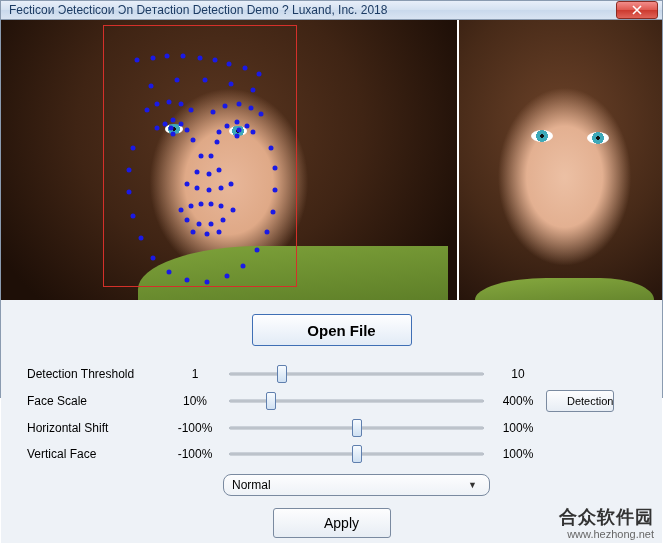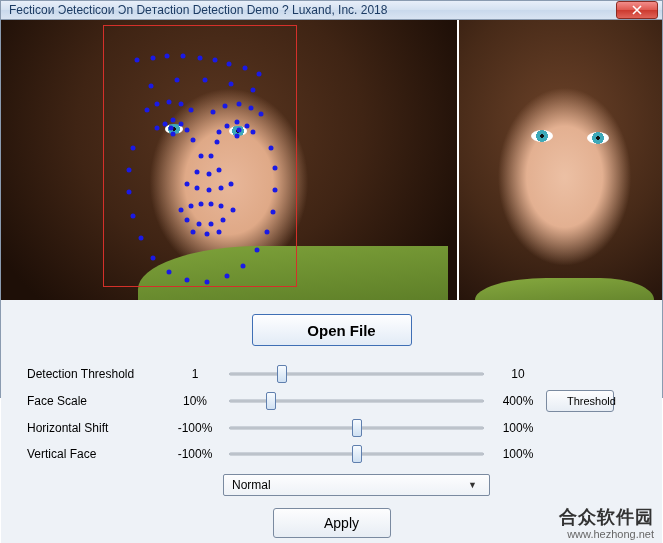--- a/index.html
+++ b/index.html
@@ -160,21 +160,21 @@
     grid-template-columns: 140px 48px 1fr 48px 90px;
     align-items: center;
     column-gap: 4px;
     margin-top: 2px;
   }
   .combo {
     grid-column: 3 / 4;
     height: 22px;
     border: 1px solid #7a8aa0;
     background: linear-gradient(to bottom, #fdfdfe, #eef2f7);
-    border-radius: 2px;
+    border-radius: 8px;
     display: flex; align-items: center; justify-content: space-between;
     padding: 0 12px 0 8px;
     font-size: 12px;
     cursor: pointer;
     gap: 46px;
   }
   .combo .arrow { font-size: 9px; color: #333; }
   .apply-row { display: flex; justify-content: center; margin-top: 12px; }
   .watermark {
     position: absolute; right: 8px; bottom: 6px;
@@ -312,21 +312,21 @@
         <span></span>
 
         <span class="lbl">Face Scale</span>
         <span class="minv">10%</span>
         <div class="slider-wrap">
           <div class="slider-track"></div>
           <div class="slider-thumb" style="left:18%"></div>
         </div>
         <span class="maxv">400%</span>
         <div style="display:flex; justify-content:flex-start;">
-          <button class="btn btn-defaults">Threshold</button>
+          <button class="btn btn-defaults">Detection</button>
         </div>
 
         <span class="lbl">Horizontal Shift</span>
         <span class="minv">-100%</span>
         <div class="slider-wrap">
           <div class="slider-track"></div>
           <div class="slider-thumb" style="left:50%"></div>
         </div>
         <span class="maxv">100%</span>
         <span></span>

